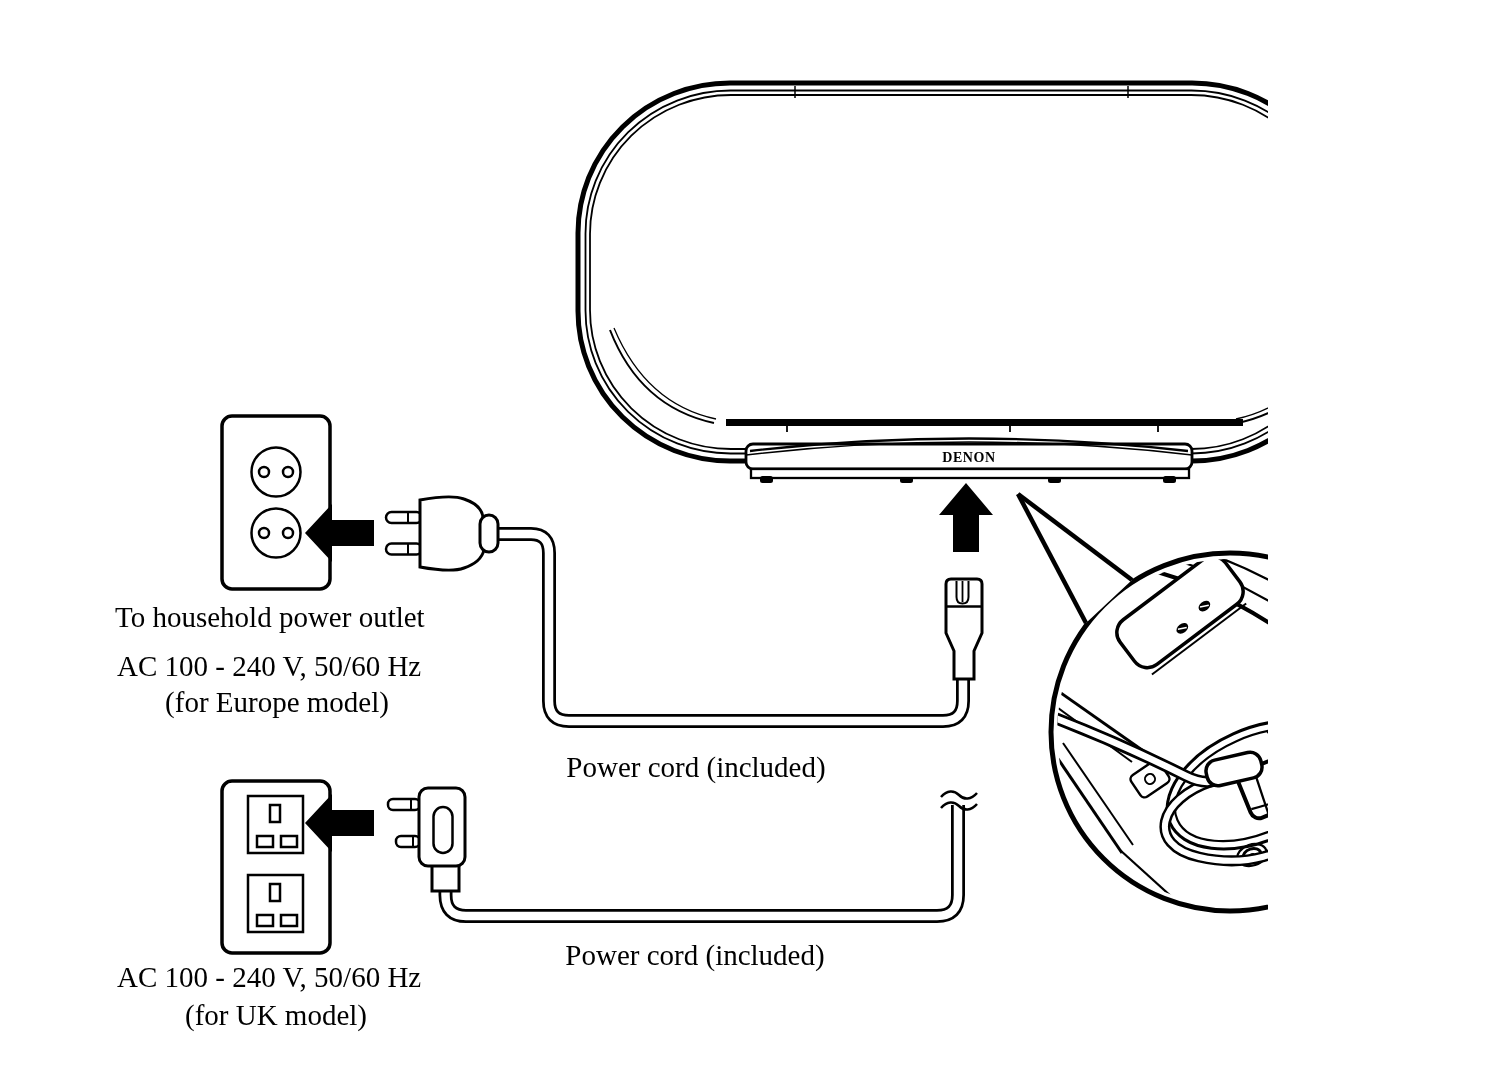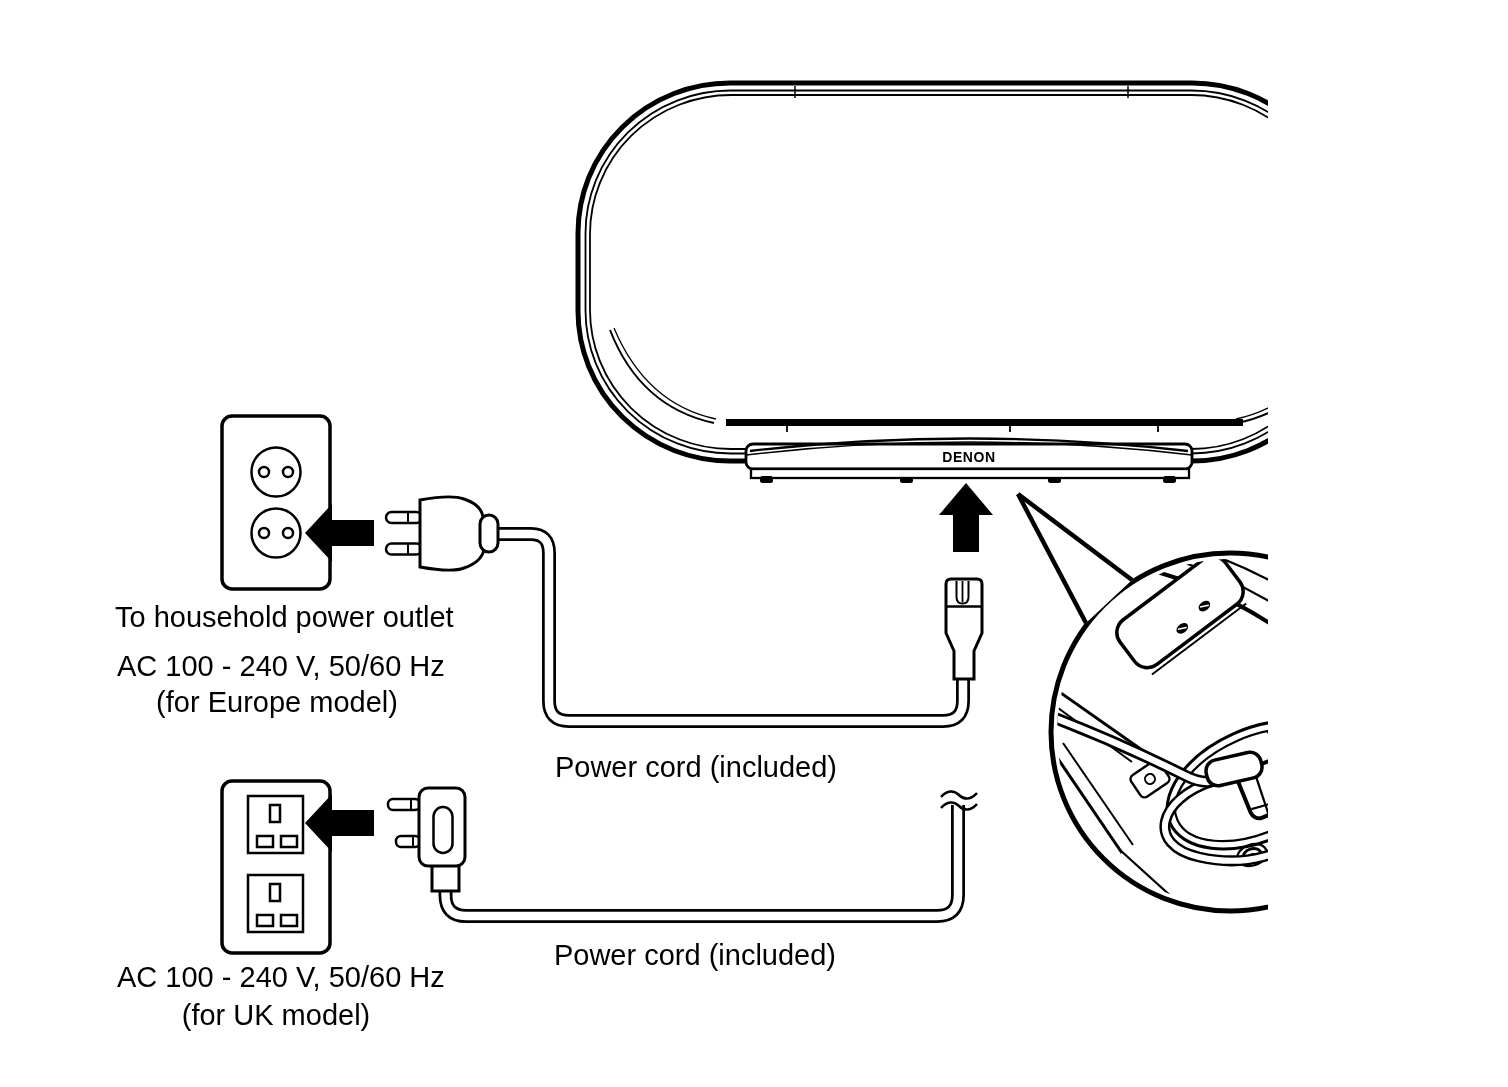--- a/index.html
+++ b/index.html
@@ -1,17 +1,17 @@
 <!DOCTYPE html>
 <html><head>
 <meta charset="utf-8">
 <style>
   html,body{margin:0;padding:0;background:#ffffff;}
   .canvas{position:relative;width:1268px;height:1087px;background:#fff;overflow:hidden;
-          font-family:Liberation Sans, sans-serif;}
+          font-family:Liberation Serif, serif;}
   svg text{fill:#000;}
   .lbl{font-size:29px;}
   .brand{font-size:14px;font-weight:bold;letter-spacing:0.6px;}
   .ln{fill:none;stroke:#000;}
   .fw{fill:#ffffff;stroke:#000;}
   .fb{fill:#000000;stroke:none;}
   .tube-o{fill:none;stroke:#000;}
   .tube-i{fill:none;stroke:#ffffff;}
 </style>
 </head>

